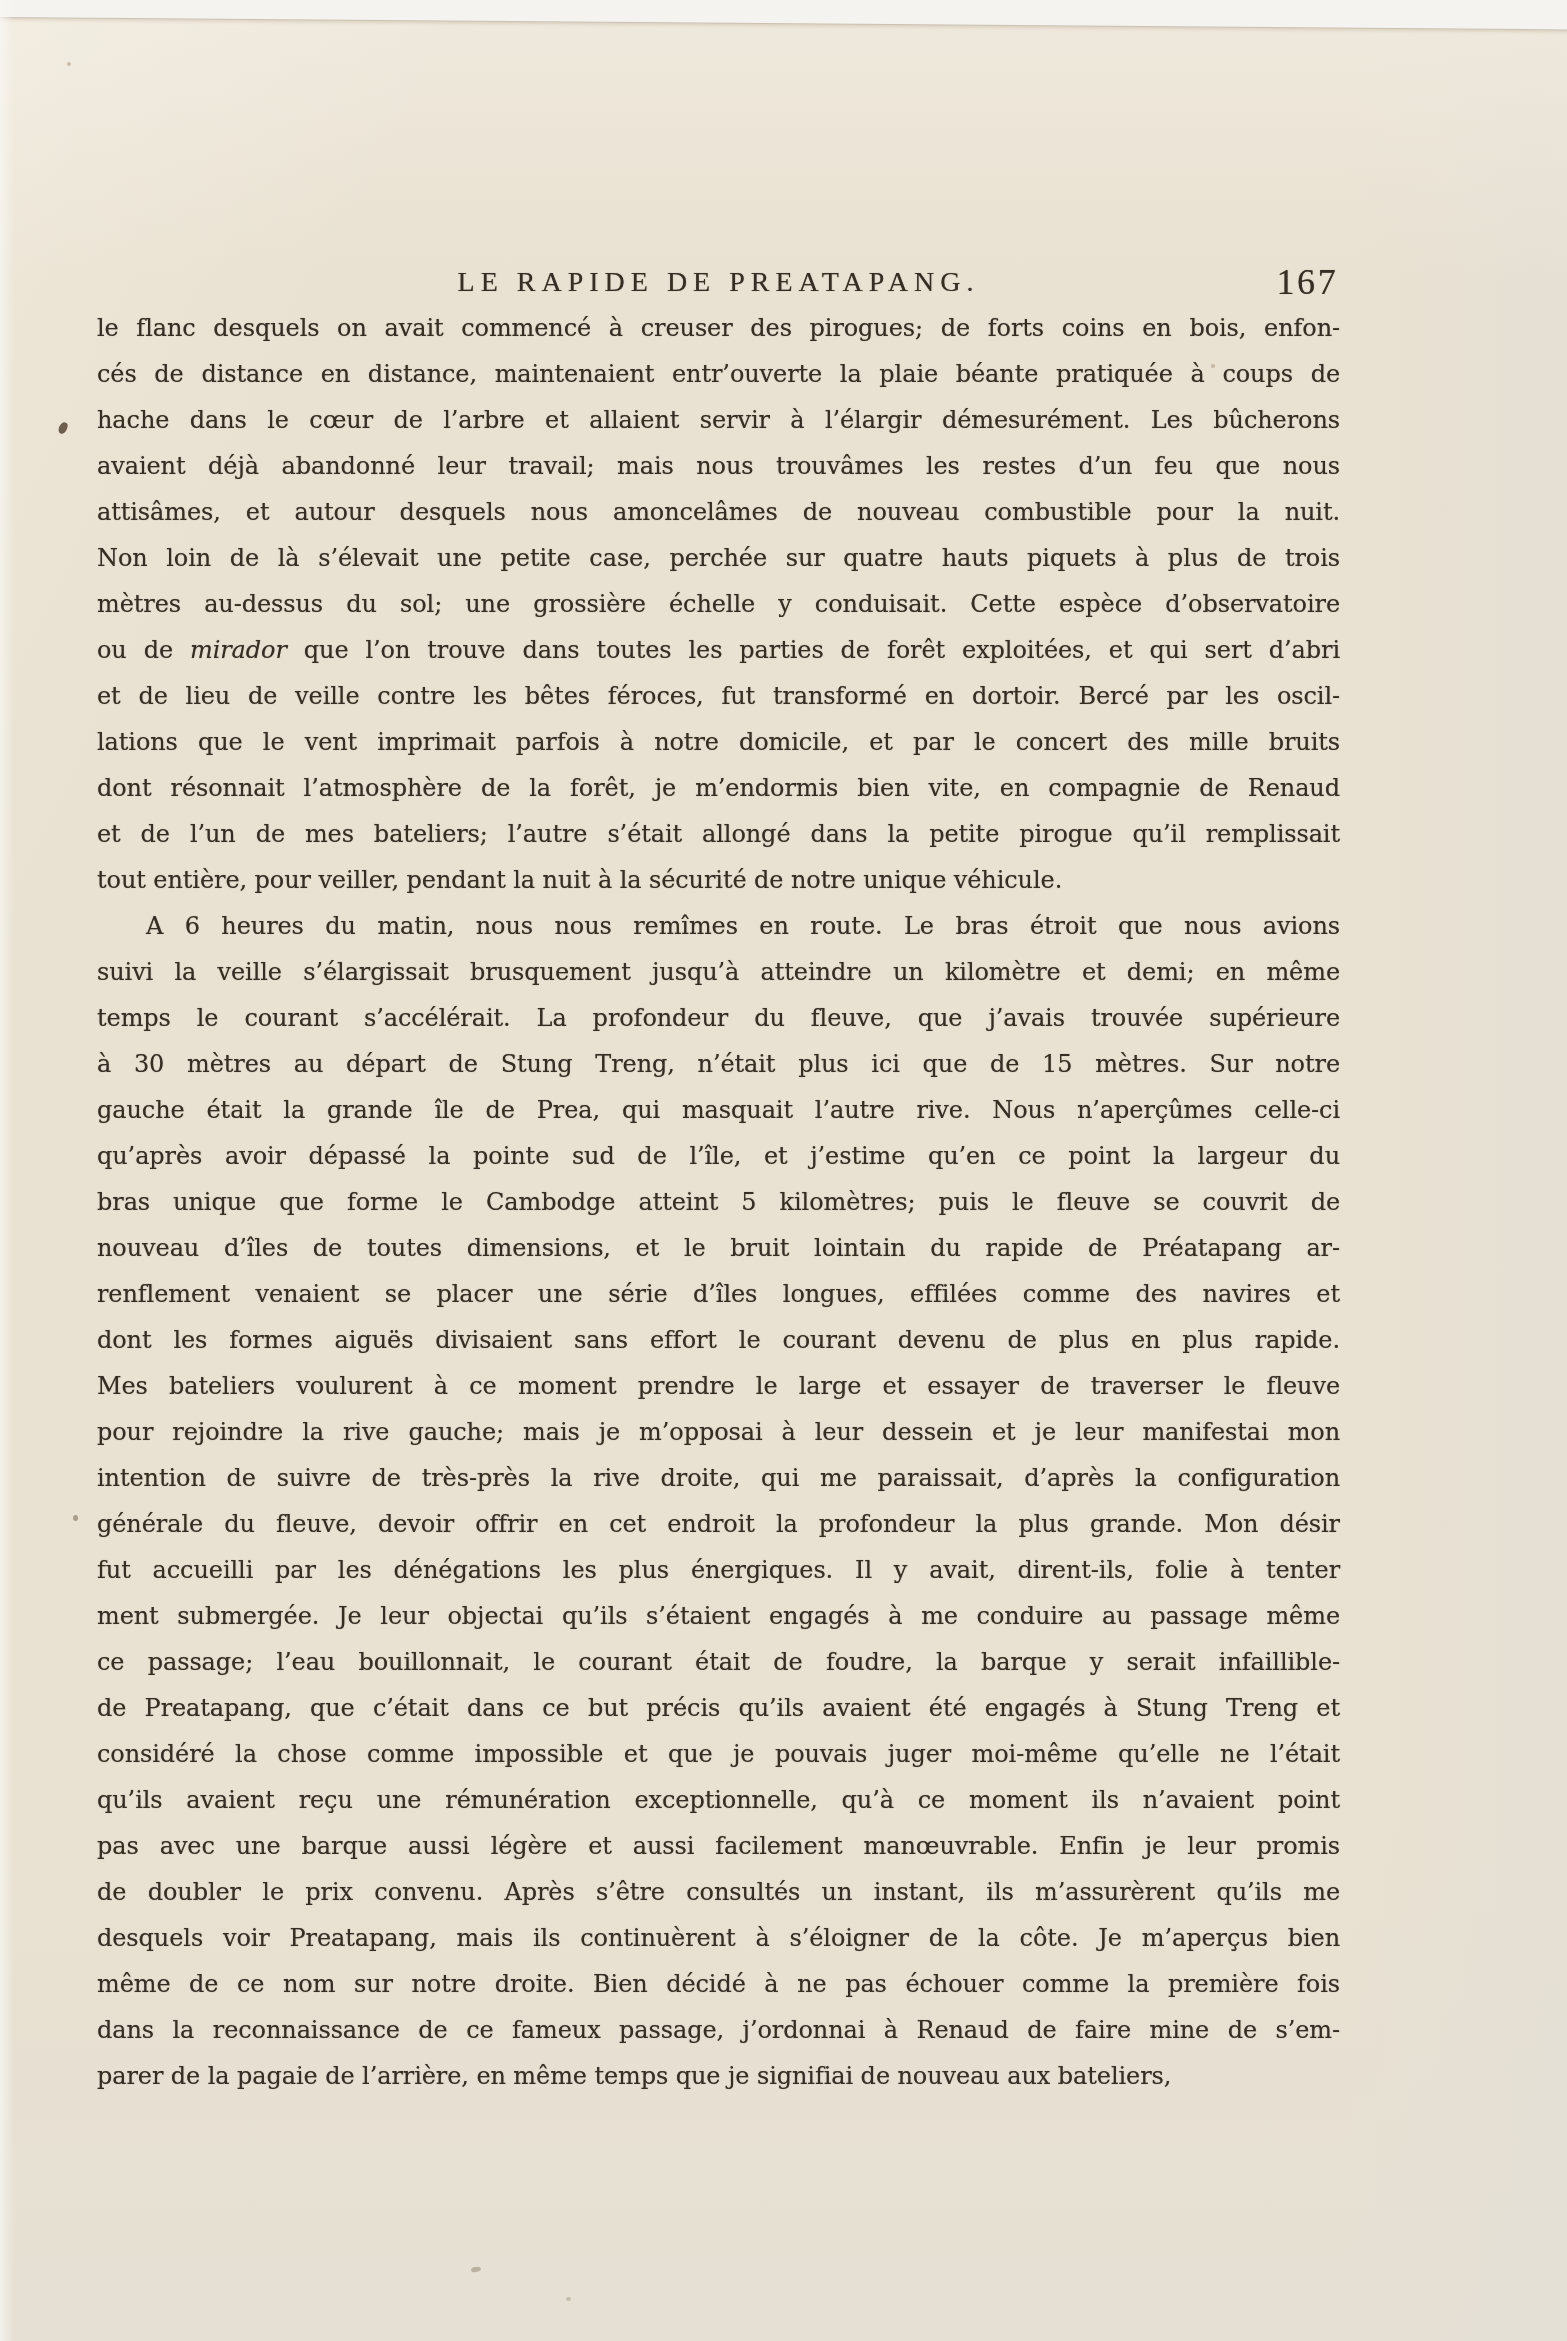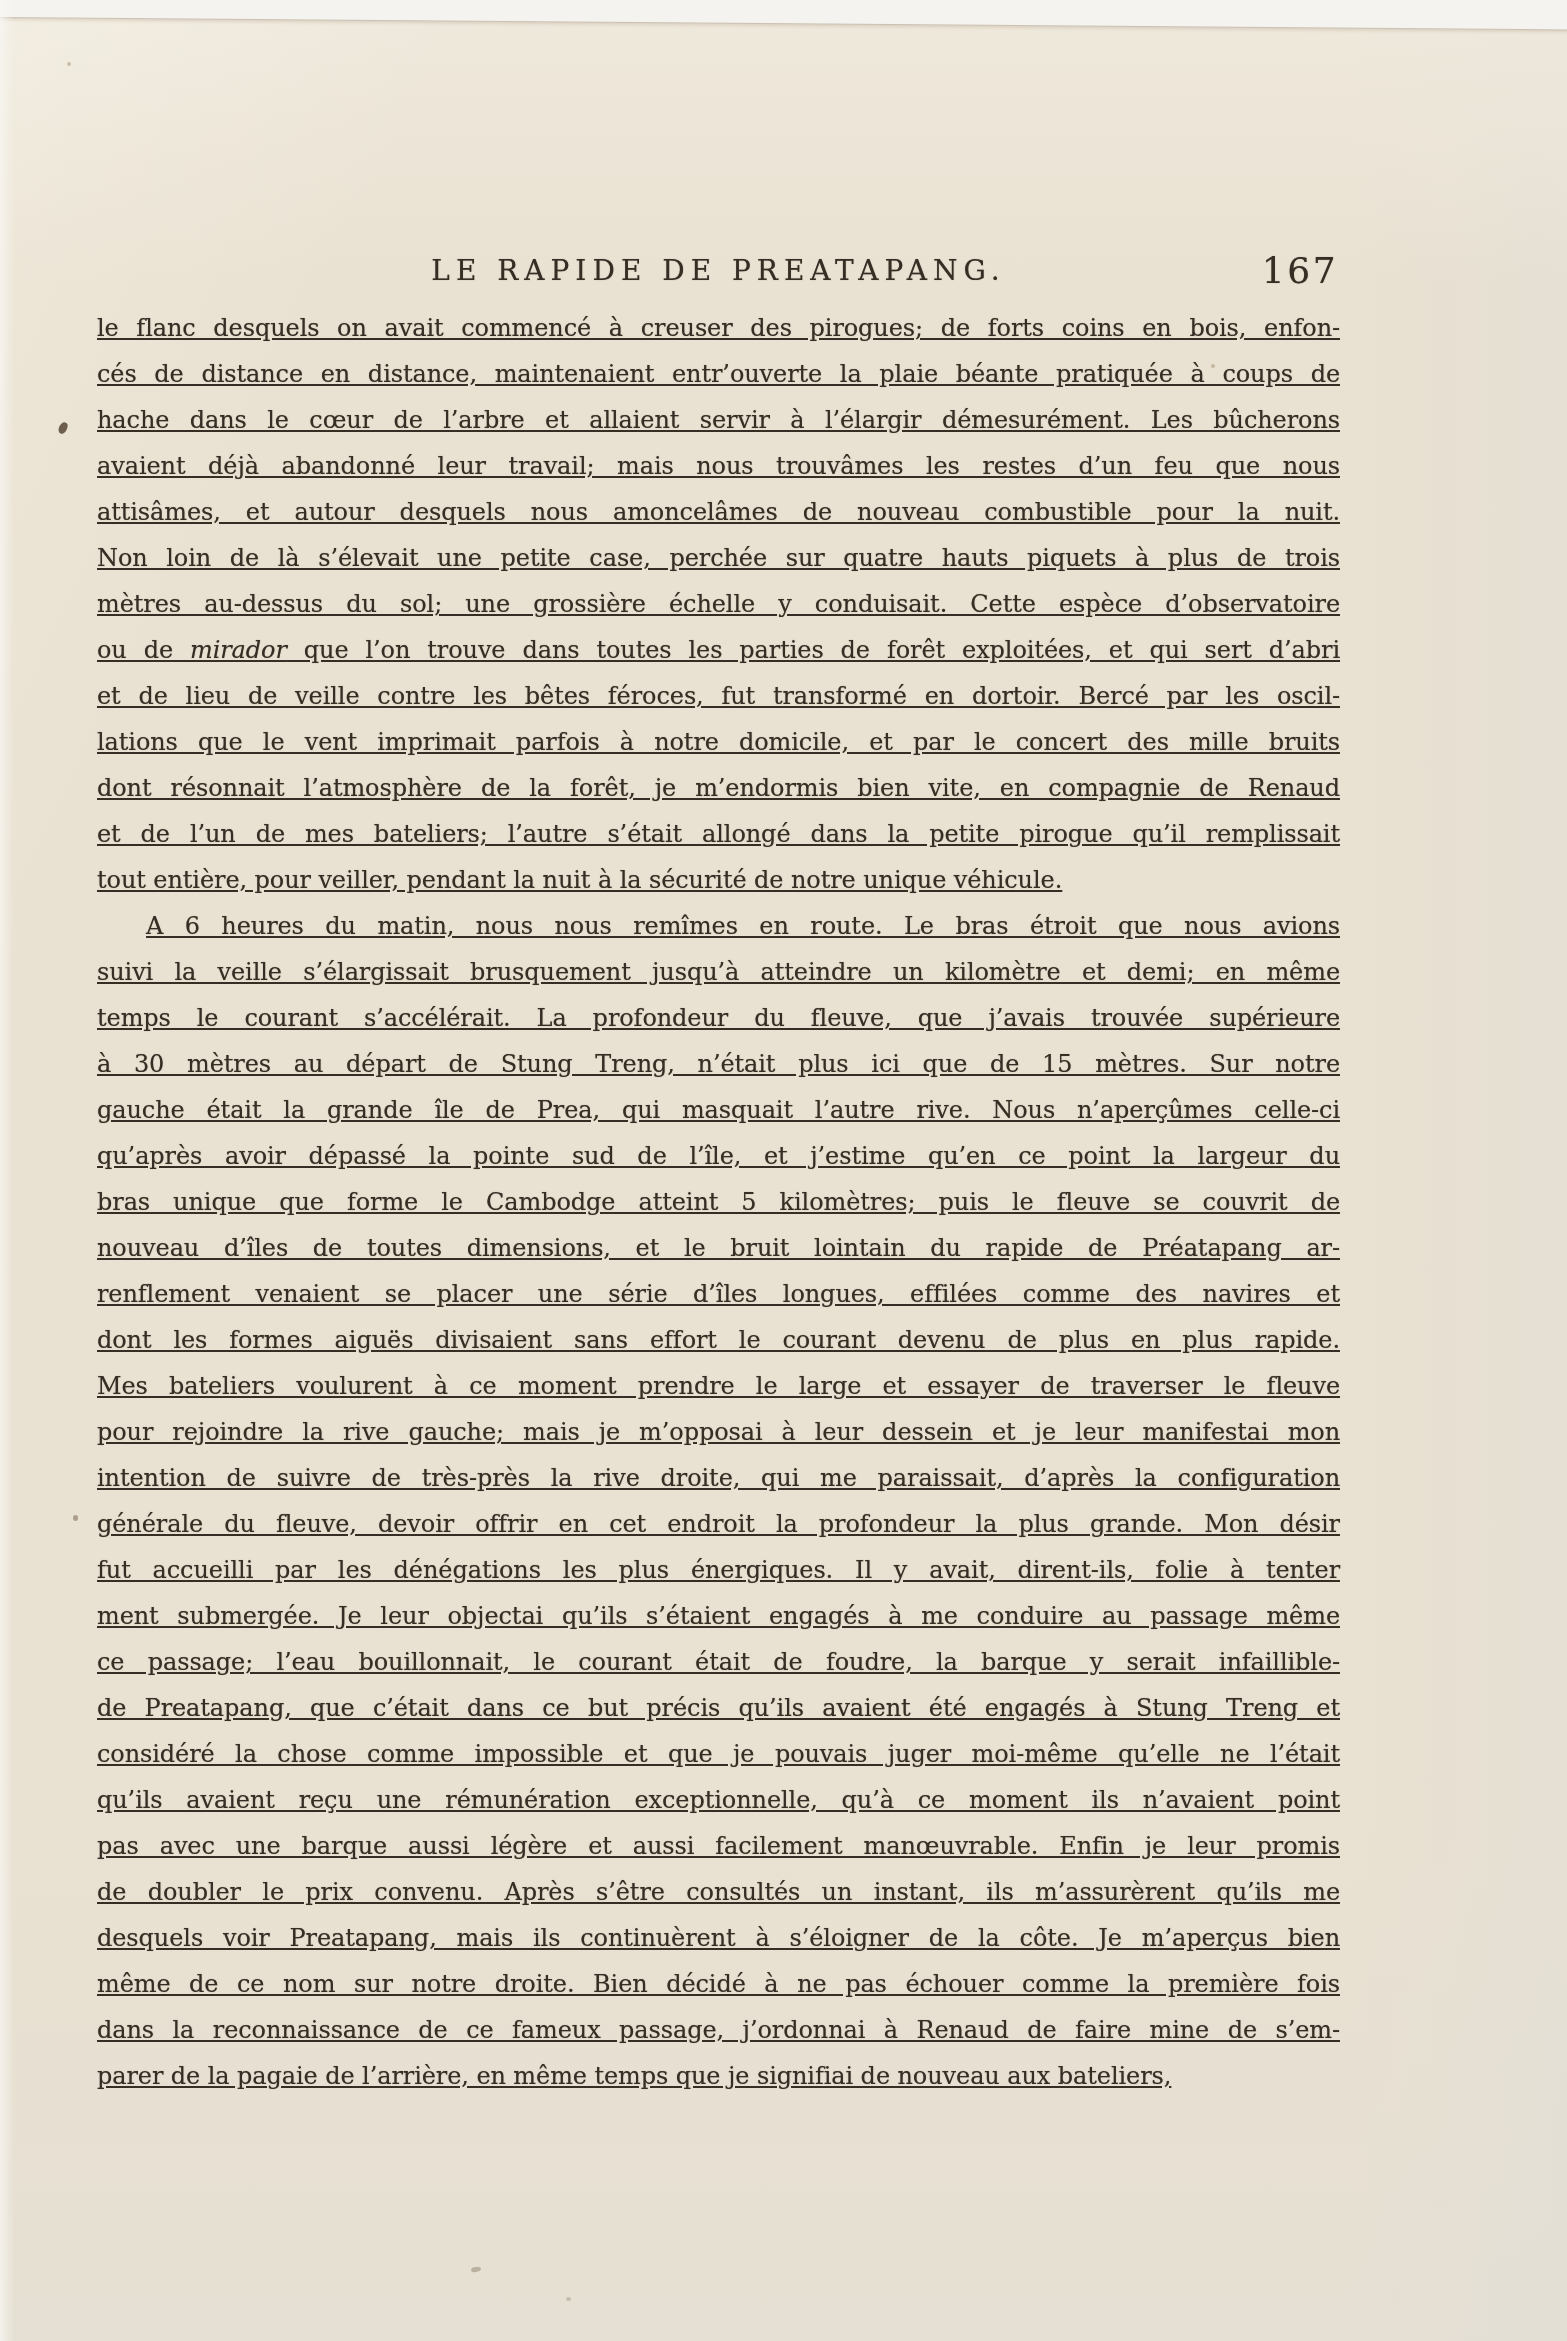--- a/index.html
+++ b/index.html
@@ -29,22 +29,23 @@
     box-shadow: 0 1.7px 3.5px rgba(120, 95, 60, 0.18);
     transform: rotate(0.45deg);
     transform-origin: left top;
   }
   .left-edge {
     position: absolute; top: 0; left: 0; width: 14px; height: 100%;
     background: linear-gradient(90deg, rgba(248,247,243,0.75), rgba(248,247,243,0));
   }
 
   .page-header {
-    position: absolute; top: 251px; left: 97px; width: 1243px; height: 43px;
+    position: absolute; top: 262px; left: 97px; width: 1243px; height: 43px;
     color: var(--ink, #362d24);
+    font-family: Liberation Serif, serif;
   }
   .header-title {
     text-align: center;
     font-size: 28px; line-height: 40px;
     letter-spacing: 6px;
     text-shadow: 0 0 0.9px rgba(54,45,36,0.55);
     white-space: nowrap;
   }
   .page-number {
     position: absolute; right: 1.7px; top: 0;
@@ -58,21 +59,20 @@
     letter-spacing: -0.1px;
     color: var(--ink, #362d24);
     text-shadow: 0 0 0.9px rgba(54,45,36,0.5);
   }
   .line {
     text-align: justify;
     text-align-last: justify;
     height: 46px;
     overflow: visible;
     white-space: nowrap;
-    text-decoration: underline;
   }
   .line span, .line i { white-space: normal; }
   .line { white-space: normal; }
   .line.para-end { text-align-last: left; }
   .line.indent { text-indent: 49px; }
 
   
   .speck { position: absolute; border-radius: 50%; pointer-events: none; }
   .speck-a { left: 59px; top: 422px; width: 7.8px; height: 12px; background: rgba(78,60,42,0.8); transform: rotate(18deg); border-radius: 60% 40% 55% 45%; }
   .speck-b { left: 73px; top: 1515px; width: 5.2px; height: 6px; background: rgba(95,78,56,0.45); }

